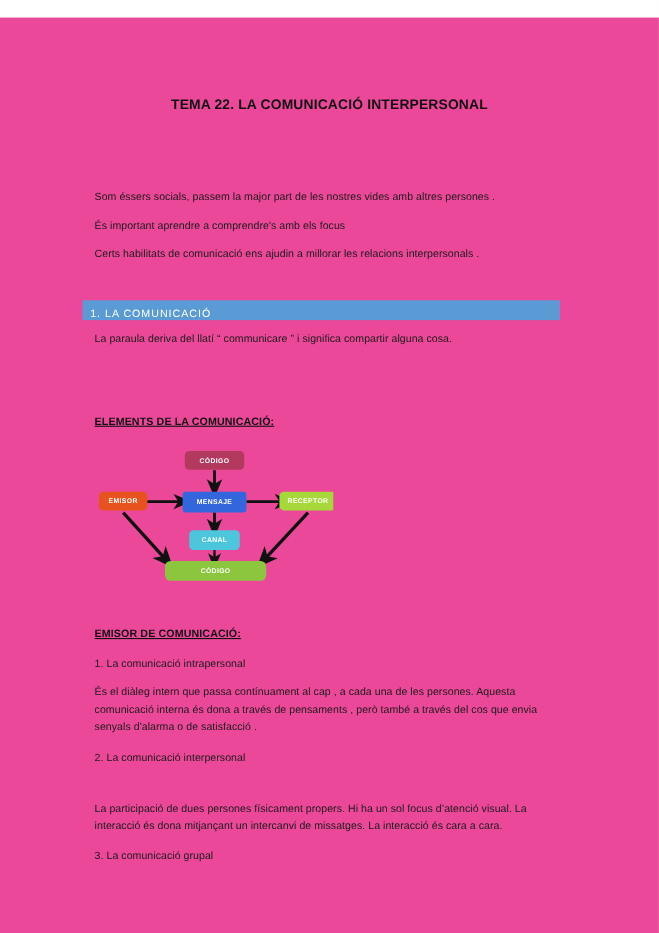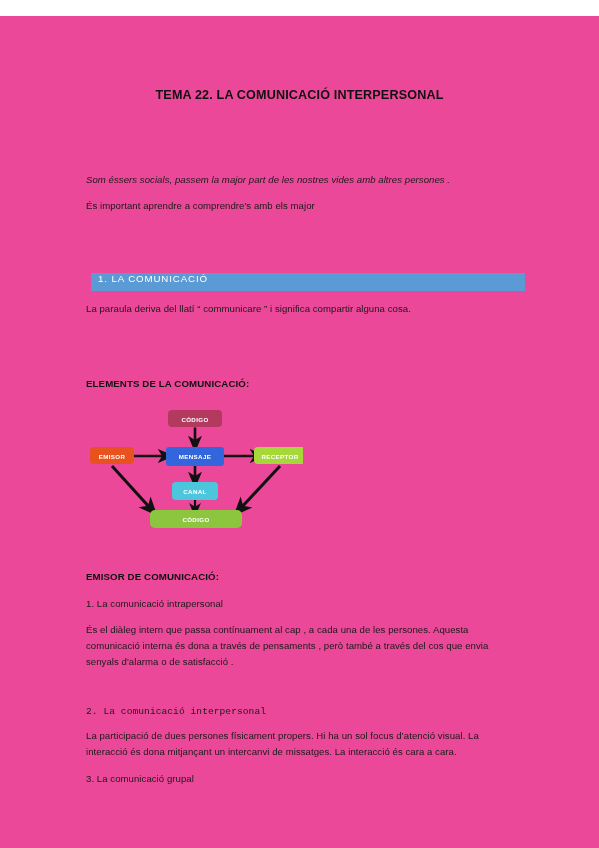--- a/index.html
+++ b/index.html
@@ -38,41 +38,42 @@
     width: 434px;
     font-size: 9.6px;
     line-height: 15.8px;
     color: #1a1a1a;
     letter-spacing: 0.05px;
   }
 
   
   .section-bar {
     position: absolute;
-    left: 91px;
+    left: 75px;
     top: 257px;
     width: 434px;
     height: 18px;
     background: #5b9bd5;
     color: #ffffff;
     font-size: 9.7px;
     letter-spacing: 0.9px;
     display: flex;
-    align-items: flex-start;
+    align-items: flex-end;
     padding-left: 7px;
     box-sizing: border-box;
   }
 
   
   .sub-head {
     position: absolute;
     left: 86px;
     font-size: 9.7px;
     font-weight: bold;
     color: #111;
+    text-decoration: underline;
     letter-spacing: 0.1px;
   }
 
   
   .diagram {
     position: absolute;
     left: 88px;
     top: 388px;
     width: 215px;
     height: 126px;
@@ -88,22 +89,23 @@
     dominant-baseline: central;
   }
 </style>
 </head>
 <body>
 
 <div class="page">
 
   <div class="doc-title">TEMA 22. LA COMUNICACIÓ INTERPERSONAL</div>
 
-  <div class="para" style="top:156px;font-style:italic;">Som éssers socials, passem la major part de les nostres vides amb altres persones .</div>
-  <div class="para" style="top:182px;">És important aprendre a comprendre's amb els major</div>
+  <div class="para" style="top:156px;">Som éssers socials, passem la major part de les nostres vides amb altres persones .</div>
+  <div class="para" style="top:182px;">És important aprendre a comprendre's amb els focus</div>
+  <div class="para" style="top:208px;">Certs habilitats de comunicació ens ajudin a millorar les relacions interpersonals .</div>
 
   <div class="section-bar">
     <span>1. LA COMUNICACIÓ</span>
   </div>
 
   <div class="para" style="top:285px;">La paraula deriva del llatí “ communicare ” i significa compartir alguna cosa.</div>
 
   <div class="sub-head" style="top:362px;">ELEMENTS DE LA COMUNICACIÓ:</div>
 
   <div class="diagram">
@@ -149,18 +151,18 @@
         <text class="node-text" x="108" y="115">CÓDIGO</text>
       </g>
     </svg>
   </div>
 
   <div class="sub-head" style="top:555px;">EMISOR DE COMUNICACIÓ:</div>
 
   <div class="para" style="top:580px;">1. La comunicació intrapersonal</div>
   <div class="para" style="top:606px;">És el diàleg intern que passa contínuament al cap , a cada una de les persones. Aquesta comunicació interna és dona a través de pensaments , però també a través del cos que envia senyals d'alarma o de satisfacció .</div>
 
-  <div class="para" style="top:688px;font-family:Liberation Mono, monospace;">2. La comunicació interpersonal</div>
+  <div class="para" style="top:666px;">2. La comunicació interpersonal</div>
   <div class="para" style="top:712px;">La participació de dues persones físicament propers. Hi ha un sol focus d’atenció visual. La interacció és dona mitjançant un intercanvi de missatges. La interacció és cara a cara.</div>
 
   <div class="para" style="top:755px;">3. La comunicació grupal</div>
 
 </div>
 
 </body></html>

